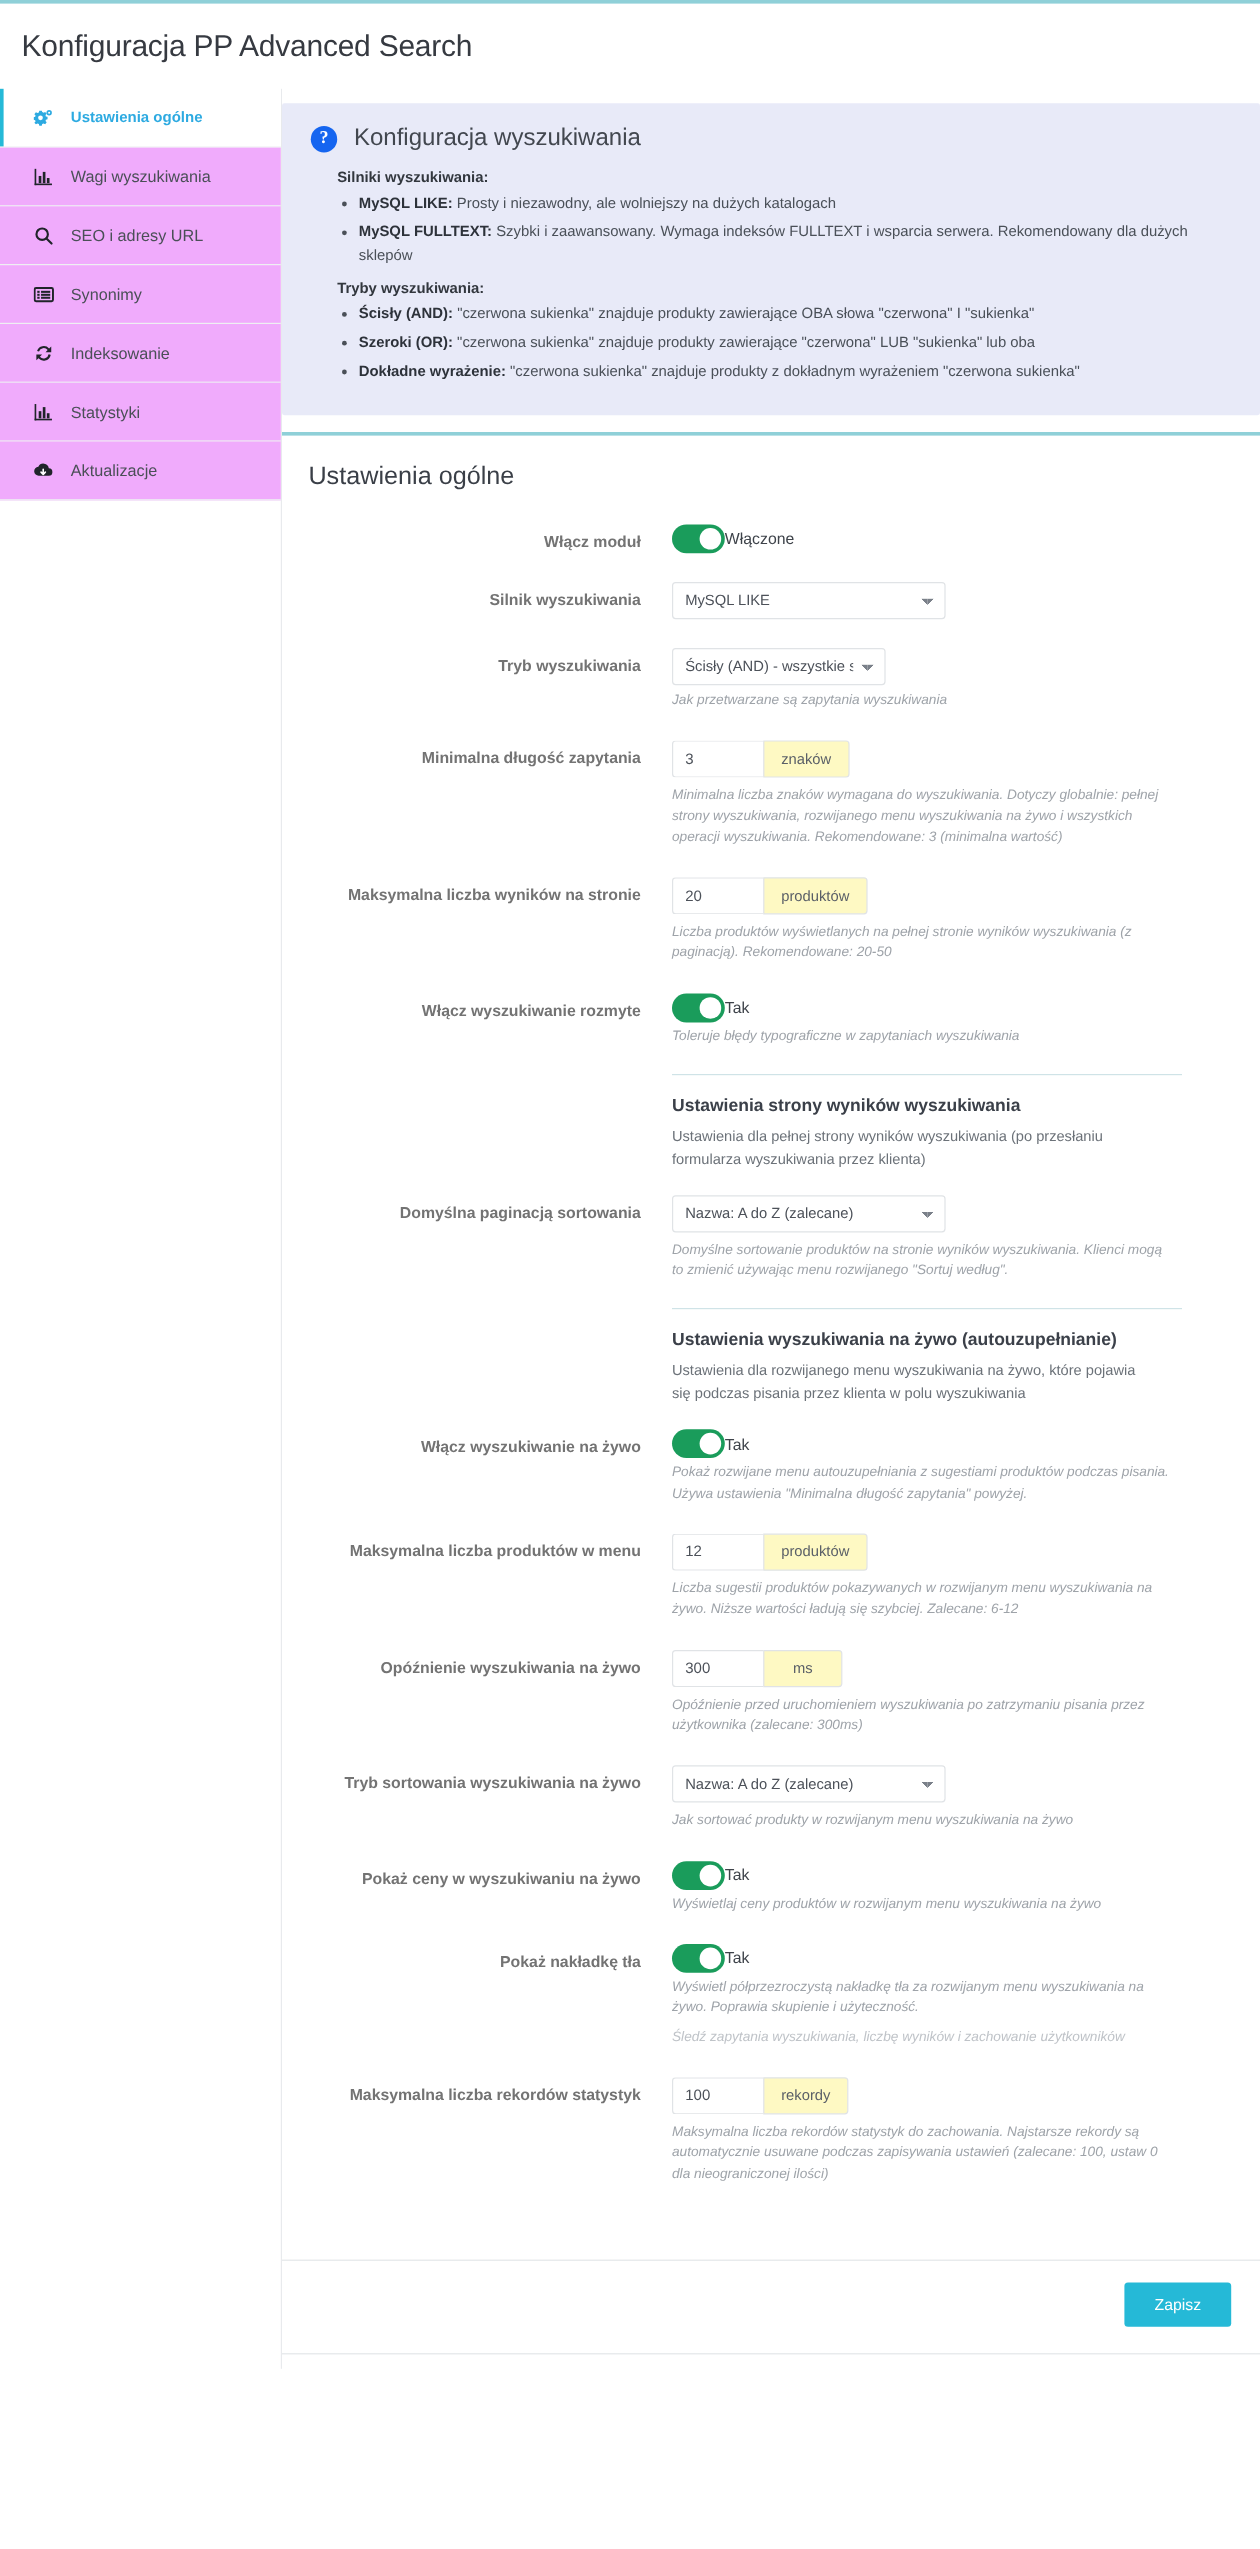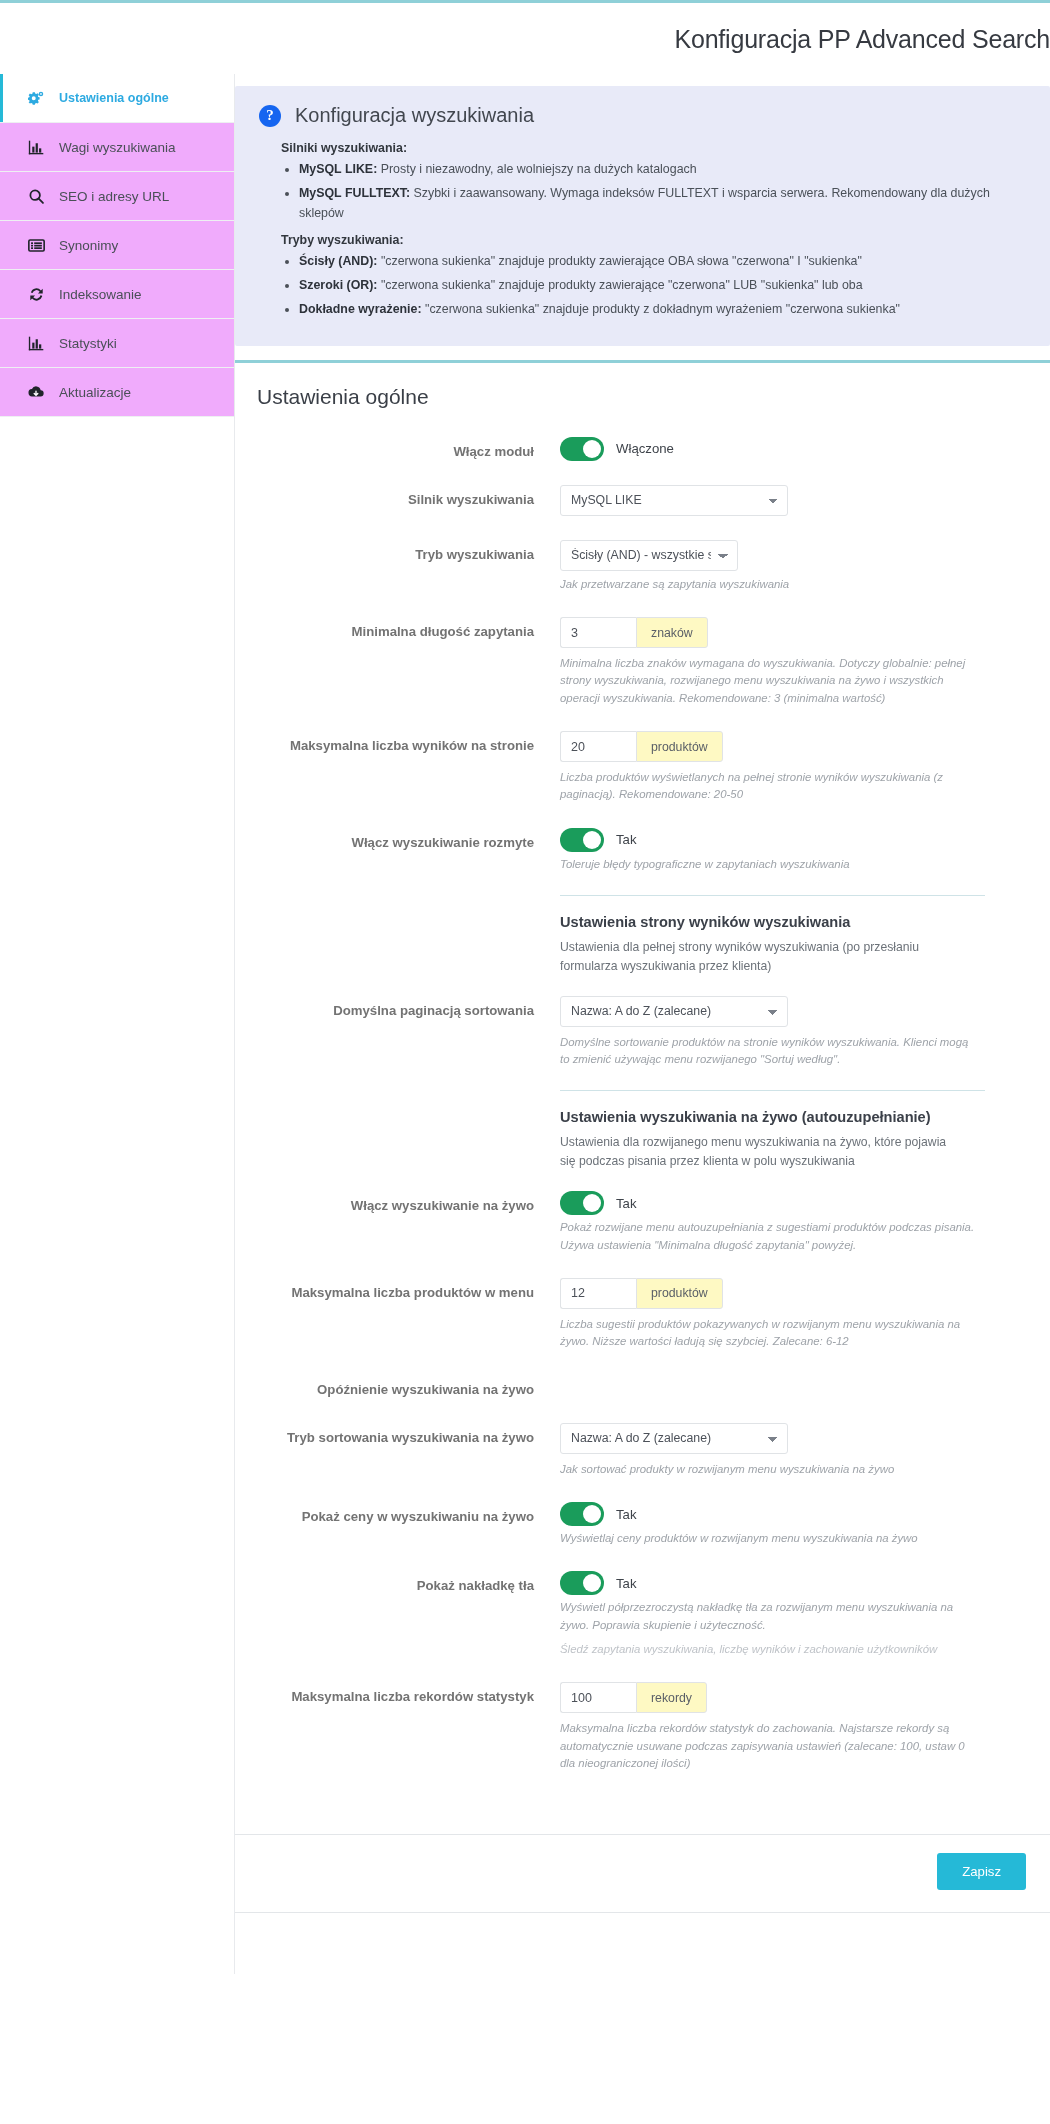--- a/index.html
+++ b/index.html
@@ -13,21 +13,20 @@
   }
   .page { width:1050px; position:relative; }
   .topline { height:3px; background:#8fd0d8; width:100%; }
 
   .page-title {
     font-size:25px;
     font-weight:400;
     color:#363a41;
     padding:22px 0 20px 18px;
     letter-spacing:-.2px;
-    text-align:right;
   }
 
   .body-wrap { display:flex; align-items:flex-start; }
 
   
   .sidebar {
     width:235px;
     flex:0 0 235px;
     background:#ffffff;
     border-right:1px solid #e8eaed;
@@ -119,21 +118,21 @@
     padding-right:26px;
     padding-top:7px;
     font-size:13.2px;
     font-weight:700;
     color:#737373;
     line-height:1.45;
   }
   .row-ctrl { flex:1; min-width:0; padding-top:2px; }
 
   
-  .toggle-line { display:flex; align-items:center; gap:12px; }
+  .toggle-line { display:flex; align-items:center; gap:0; }
   .toggle {
     width:44px;height:24px;border-radius:13px;background:#1a9c5b;
     position:relative; flex:0 0 44px; cursor:pointer;
   }
   .toggle .knob{
     position:absolute;top:3px;left:23px;width:18px;height:18px;border-radius:50%;
     background:#fff;
   }
   .toggle-text { font-size:13.2px; color:#3e434a; }
 
@@ -465,20 +464,27 @@
               <div class="igroup">
                 <input type="text" value="12" style="">
                 <span class="addon">produktów</span>
               </div>
               <div class="hint">Liczba sugestii produktów pokazywanych w rozwijanym menu wyszukiwania na żywo. Niższe wartości ładują się szybciej. Zalecane: 6-12</div>
             </div>
           </div>
 
           <div class="row">
             <div class="row-label">Opóźnienie wyszukiwania na żywo</div>
+            <div class="row-ctrl">
+              <div class="igroup">
+                <input type="text" value="300" style="">
+                <span class="addon">ms</span>
+              </div>
+              <div class="hint">Opóźnienie przed uruchomieniem wyszukiwania po zatrzymaniu pisania przez użytkownika (zalecane: 300ms)</div>
+            </div>
           </div>
 
           <div class="row">
             <div class="row-label">Tryb sortowania wyszukiwania na żywo</div>
             <div class="row-ctrl">
               <select class="sel sel-w190">
                 <option>Nazwa: A do Z (zalecane)</option>
               </select>
               <div class="hint">Jak sortować produkty w rozwijanym menu wyszukiwania na żywo</div>
             </div>

